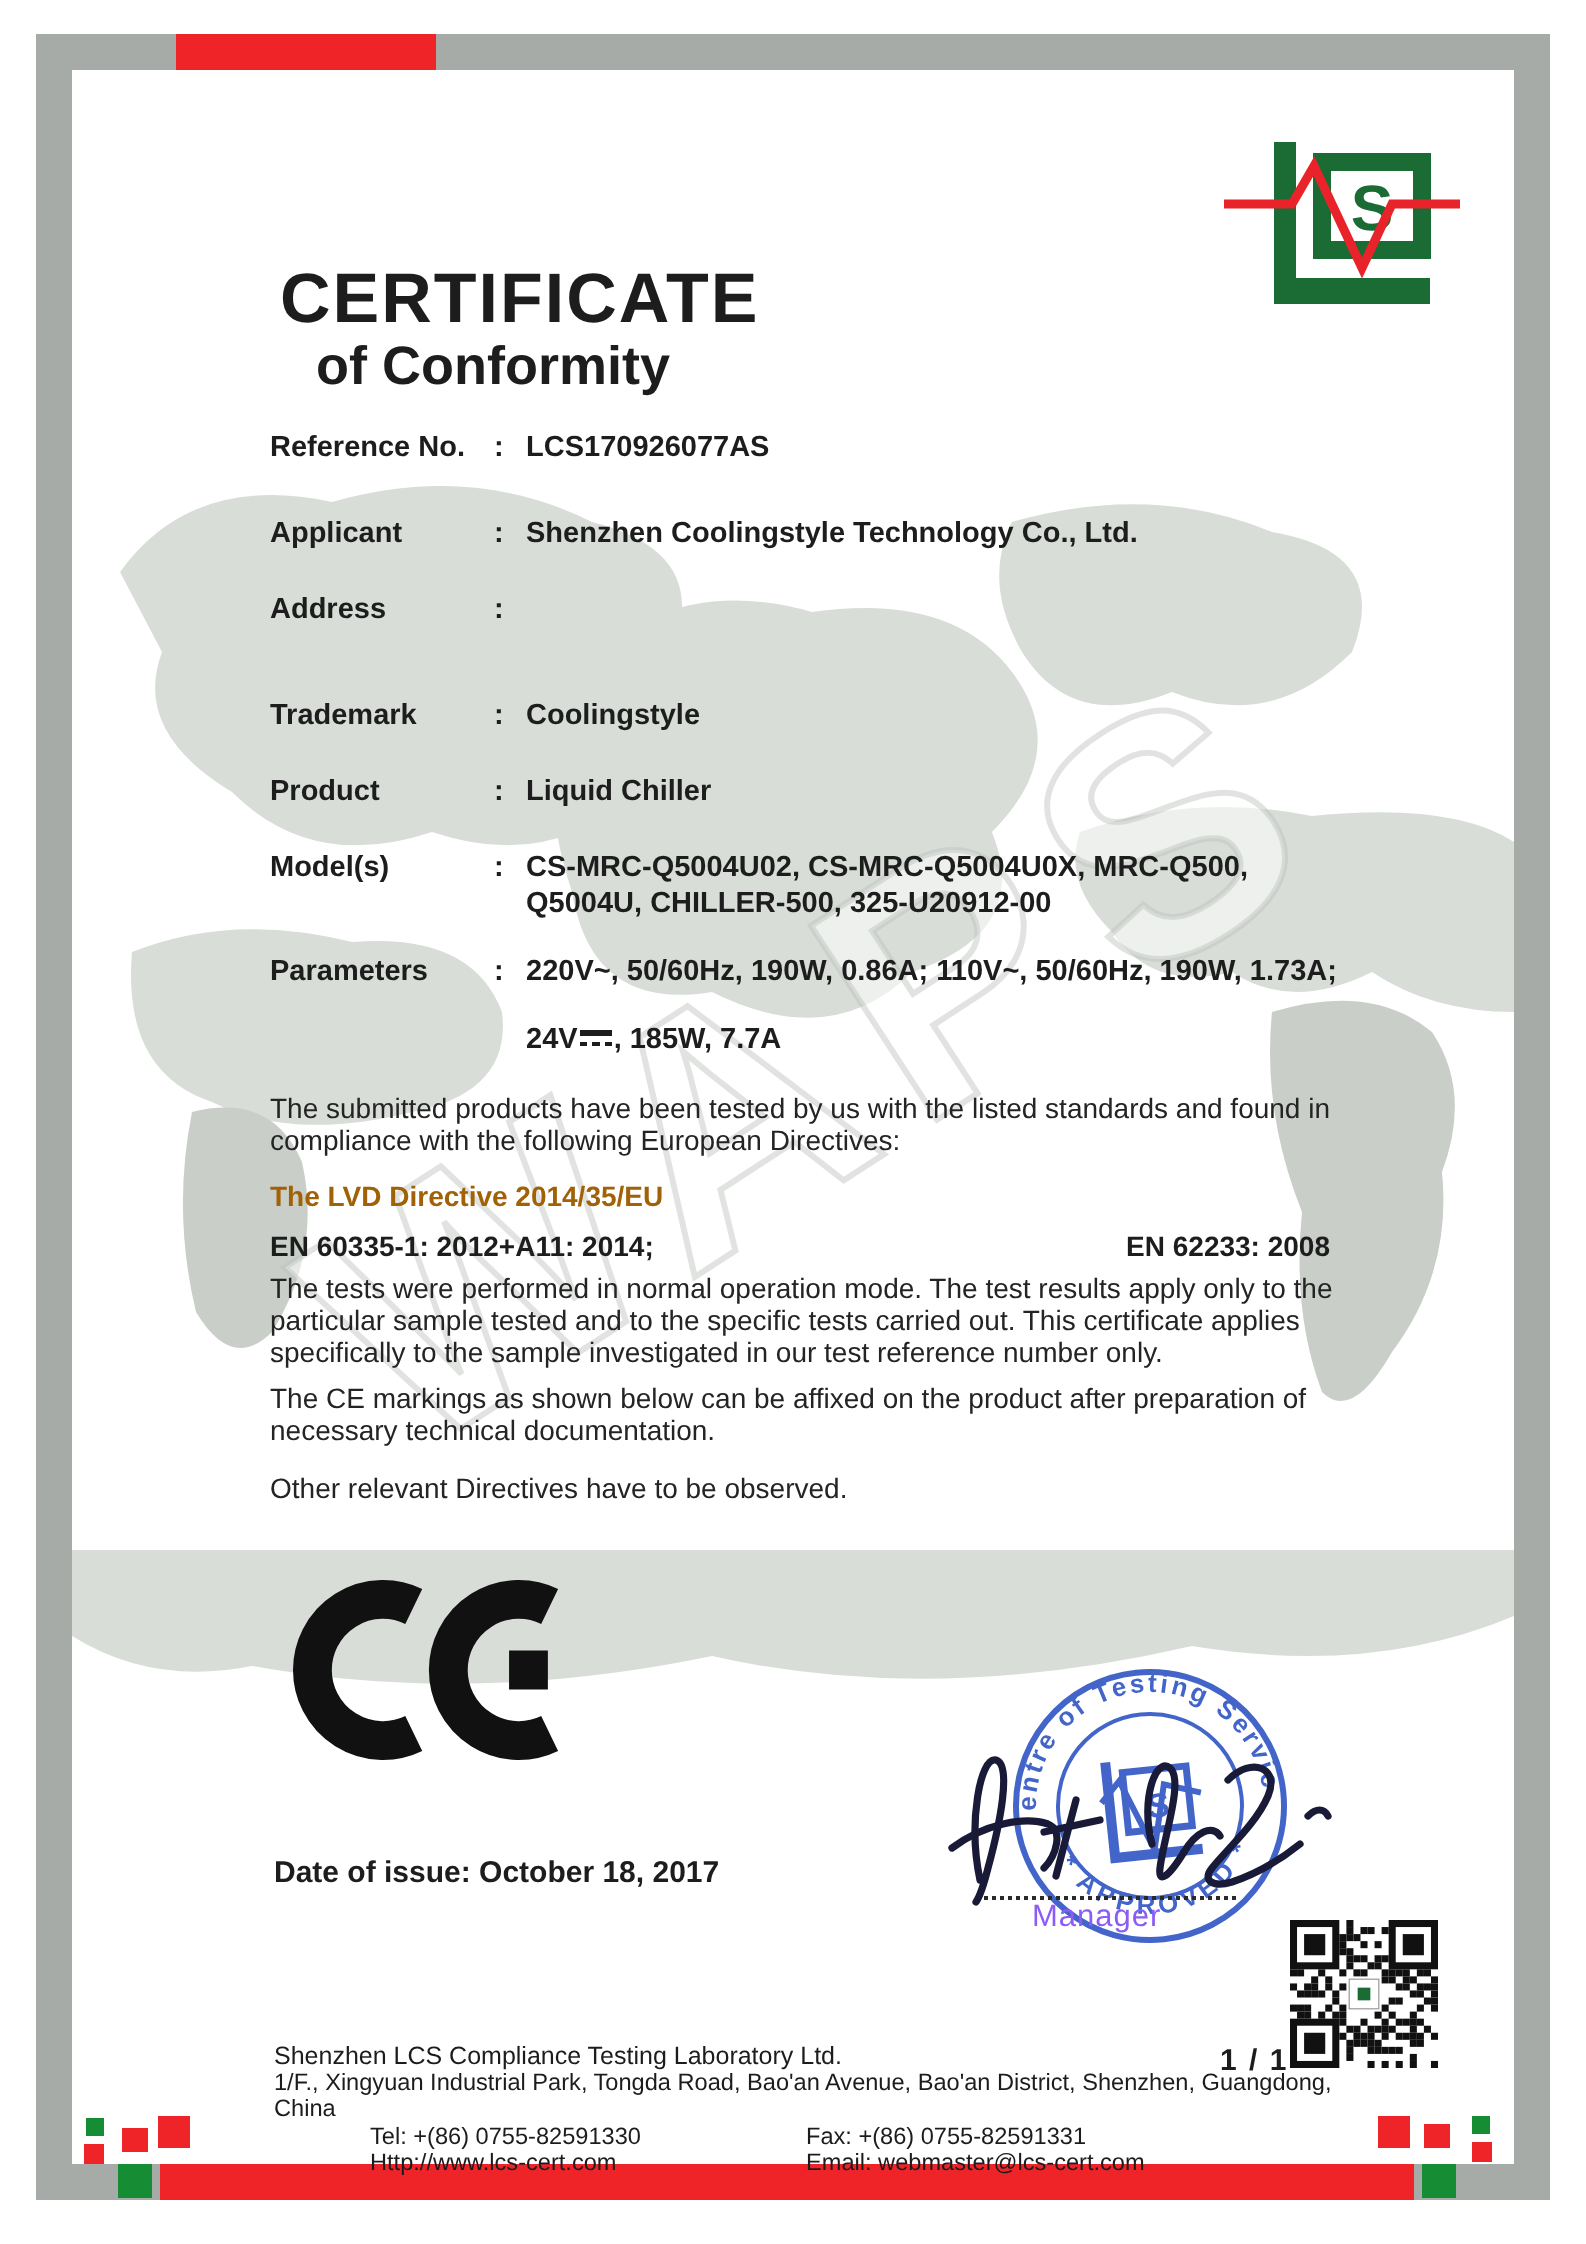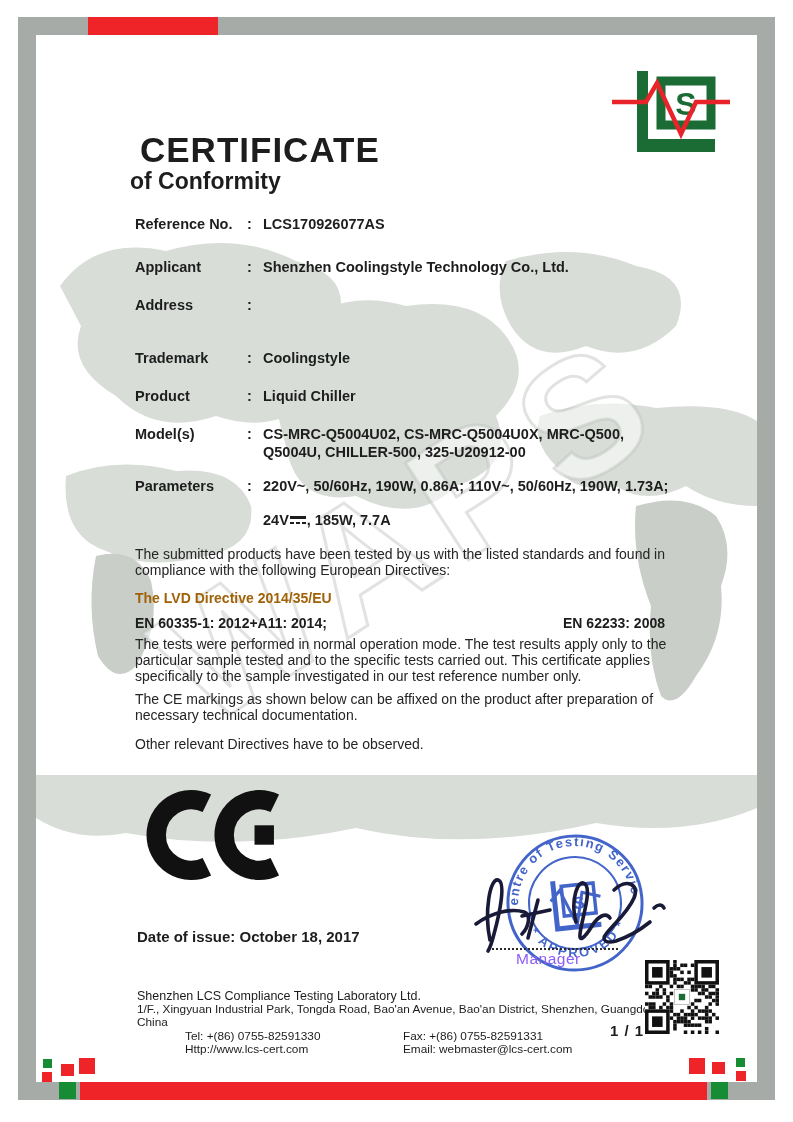--- a/index.html
+++ b/index.html
@@ -15,21 +15,21 @@
              color:rgba(255,255,255,0.55);
              -webkit-text-stroke:3px rgba(188,194,188,0.45);
              pointer-events:none;user-select:none;}
   
   .frame{position:absolute;left:18px;top:17px;width:757px;height:1083px;
          border:18px solid #a7aba8;box-sizing:border-box;z-index:2;}
   .deco{position:absolute;z-index:3;}
   .red{background:#ee2429;} .green{background:#168c35;}
   
   .title{position:absolute;left:140px;top:130px;z-index:4;font-size:35px;font-weight:bold;letter-spacing:1px;}
-  .subtitle{position:absolute;left:130px;top:168px;z-index:4;font-size:23px;font-weight:bold;text-align:center;}
+  .subtitle{position:absolute;left:158px;top:168px;z-index:4;font-size:27px;font-weight:bold;text-align:center;}
   .lcs-logo{position:absolute;left:610px;top:64px;z-index:4;}
   
   .row{position:absolute;left:135px;width:545px;display:flex;z-index:4;
        font-size:14.5px;font-weight:bold;line-height:18px;}
   .row .lbl{flex:0 0 112px;}
   .row .col{flex:0 0 16px;}
   .row .val{max-width:420px;}
   .nowrap{white-space:nowrap;max-width:none !important;}
   .r0{top:215px}.r1{top:258px}.r2{top:296px}.r3{top:349px}.r4{top:387px}.r5{top:425px}.r6{top:477px}
   .param2{position:absolute;left:263px;top:512px;z-index:4;font-size:14.5px;font-weight:bold;}
@@ -194,21 +194,21 @@
       <path d="M108,70 C102,48 110,26 117,32 C124,38 114,66 112,82 C111,90 116,87 124,74"></path>
       <path d="M124,74 C130,64 138,60 142,66"></path>
       <path d="M146,38 C158,26 172,32 166,46 C160,60 146,72 138,82 C133,88 138,92 148,89 C160,85 172,78 182,70"></path>
       <path d="M186,56 C190,52 194,52 196,56"></path>
     </g>
   </svg>
   <div class="sig-dots"></div>
   <div class="sig-role">Manager</div>
 
   <div class="footer">
-    <div style="font-size:12.5px;">Shenzhen LCS Compliance Testing Laboratory Ltd.</div>
+    <div style="font-size:12.5px;margin-top:32px;">Shenzhen LCS Compliance Testing Laboratory Ltd.</div>
     <div>1/F., Xingyuan Industrial Park, Tongda Road, Bao'an Avenue, Bao'an District, Shenzhen, Guangdong, China</div>
     <div class="frow">
       <span class="c1">Tel: +(86) 0755-82591330</span>
       <span>Fax: +(86) 0755-82591331</span>
     </div>
     <div class="frow">
       <span class="c1">Http://www.lcs-cert.com</span>
       <span>Email: webmaster@lcs-cert.com</span>
     </div>
   </div>

